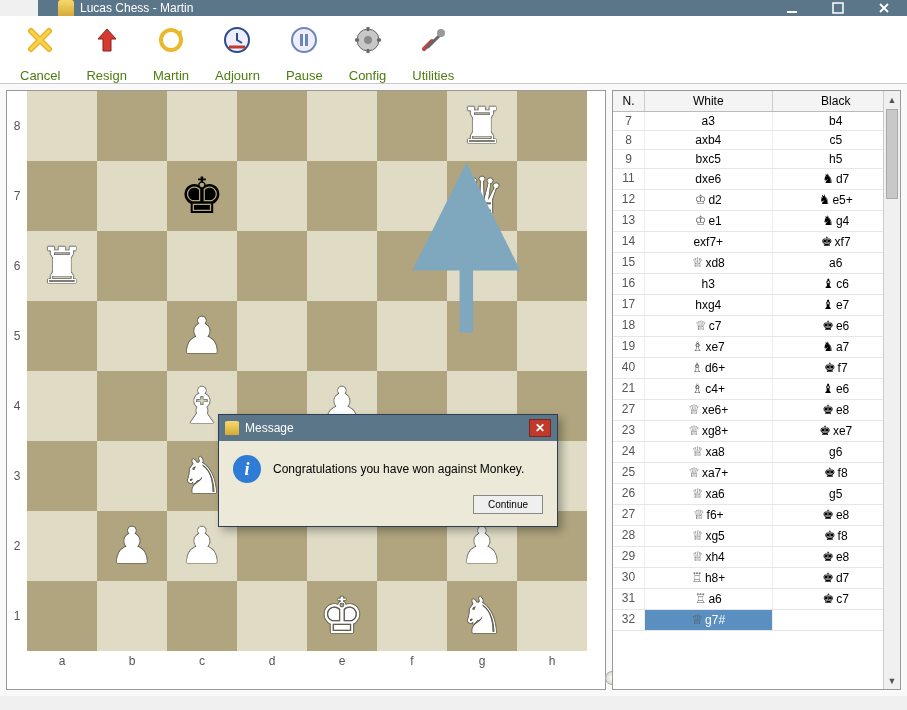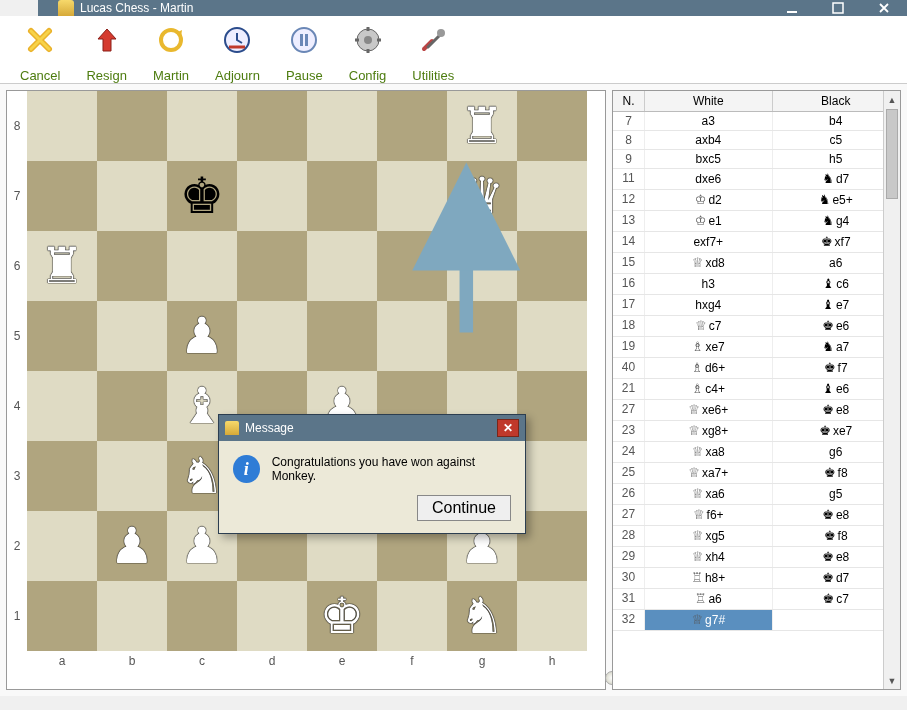--- a/index.html
+++ b/index.html
@@ -44,30 +44,30 @@
   .mrow div { padding:2px 4px; font-size:12px; text-align:center; border-right:1px solid #eee; white-space:nowrap; overflow:hidden; }
   .mrow .n { color:#555; }
   .mrow .cell { display:flex; align-items:center; justify-content:center; gap:2px; }
   .mrow .sel { background:#5a8fbf; color:#fff; }
   .pico { font-size:13px; font-family:"Segoe UI Symbol","Arial Unicode MS",serif; }
   .scrollbar-fake { position:absolute; right:0; top:0; bottom:0; width:17px; background:#f0f0f0; border-left:1px solid #ccc;}
   .scrollbar-fake .thumb { position:absolute; left:2px; right:2px; background:#c8c8c8; border:1px solid #aaa; }
   .scrollbar-fake .arr { position:absolute; left:0; right:0; height:17px; display:flex; align-items:center; justify-content:center; font-size:9px; color:#555;}
   
   
-  .dialog { position:absolute; left:218px; top:330px; width:308px; border:1px solid #2c3e50; box-shadow: 4px 4px 8px rgba(0,0,0,0.3); background:#ece9d8; z-index:50;}
+  .dialog { position:absolute; left:218px; top:330px; width:340px; border:1px solid #2c3e50; box-shadow: 4px 4px 8px rgba(0,0,0,0.3); background:#ece9d8; z-index:50;}
   .dialog-tb { background:#5b7589; color:#fff; display:flex; align-items:center; padding:4px 6px; font-size:12px;}
   .dialog-tb .ti { width:14px; height:14px; background:linear-gradient(#f7d96b,#d6a938); border-radius:2px 2px 0 0; margin-right:6px; }
   .dialog-tb .dtitle { flex:1; }
   .dialog-tb .dclose { width:22px; height:18px; background:#c0392b; color:#fff; display:flex; align-items:center; justify-content:center; font-weight:bold; cursor:pointer; border:1px solid #7a2619;}
   .dialog-body { padding:14px 14px 12px 14px; display:flex; flex-direction:column; gap:12px;}
   .dialog-msg { display:flex; align-items:center; gap:12px; font-size:12px; }
   .info-ico { width:28px; height:28px; border-radius:50%; background:#2e7cd6; color:#fff; display:flex; align-items:center; justify-content:center; font-weight:bold; font-family:Georgia,serif; font-style:italic; font-size:18px;}
   .dialog-btns { display:flex; justify-content:flex-end; }
-  .dlg-btn { padding:3px 14px; background:#efefef; border:1px solid #888; cursor:pointer; font-size:16px; }
+  .dlg-btn { padding:3px 14px; background:#efefef; border:1px solid #888; cursor:pointer; font-size:10px; }
   
   
   svg { display:block; }
 </style>
 </head>
 <body>
 
 <div class="titlebar">
   <span class="titlebar-icon"></span>
   <span class="title">Lucas Chess - Martin</span>

